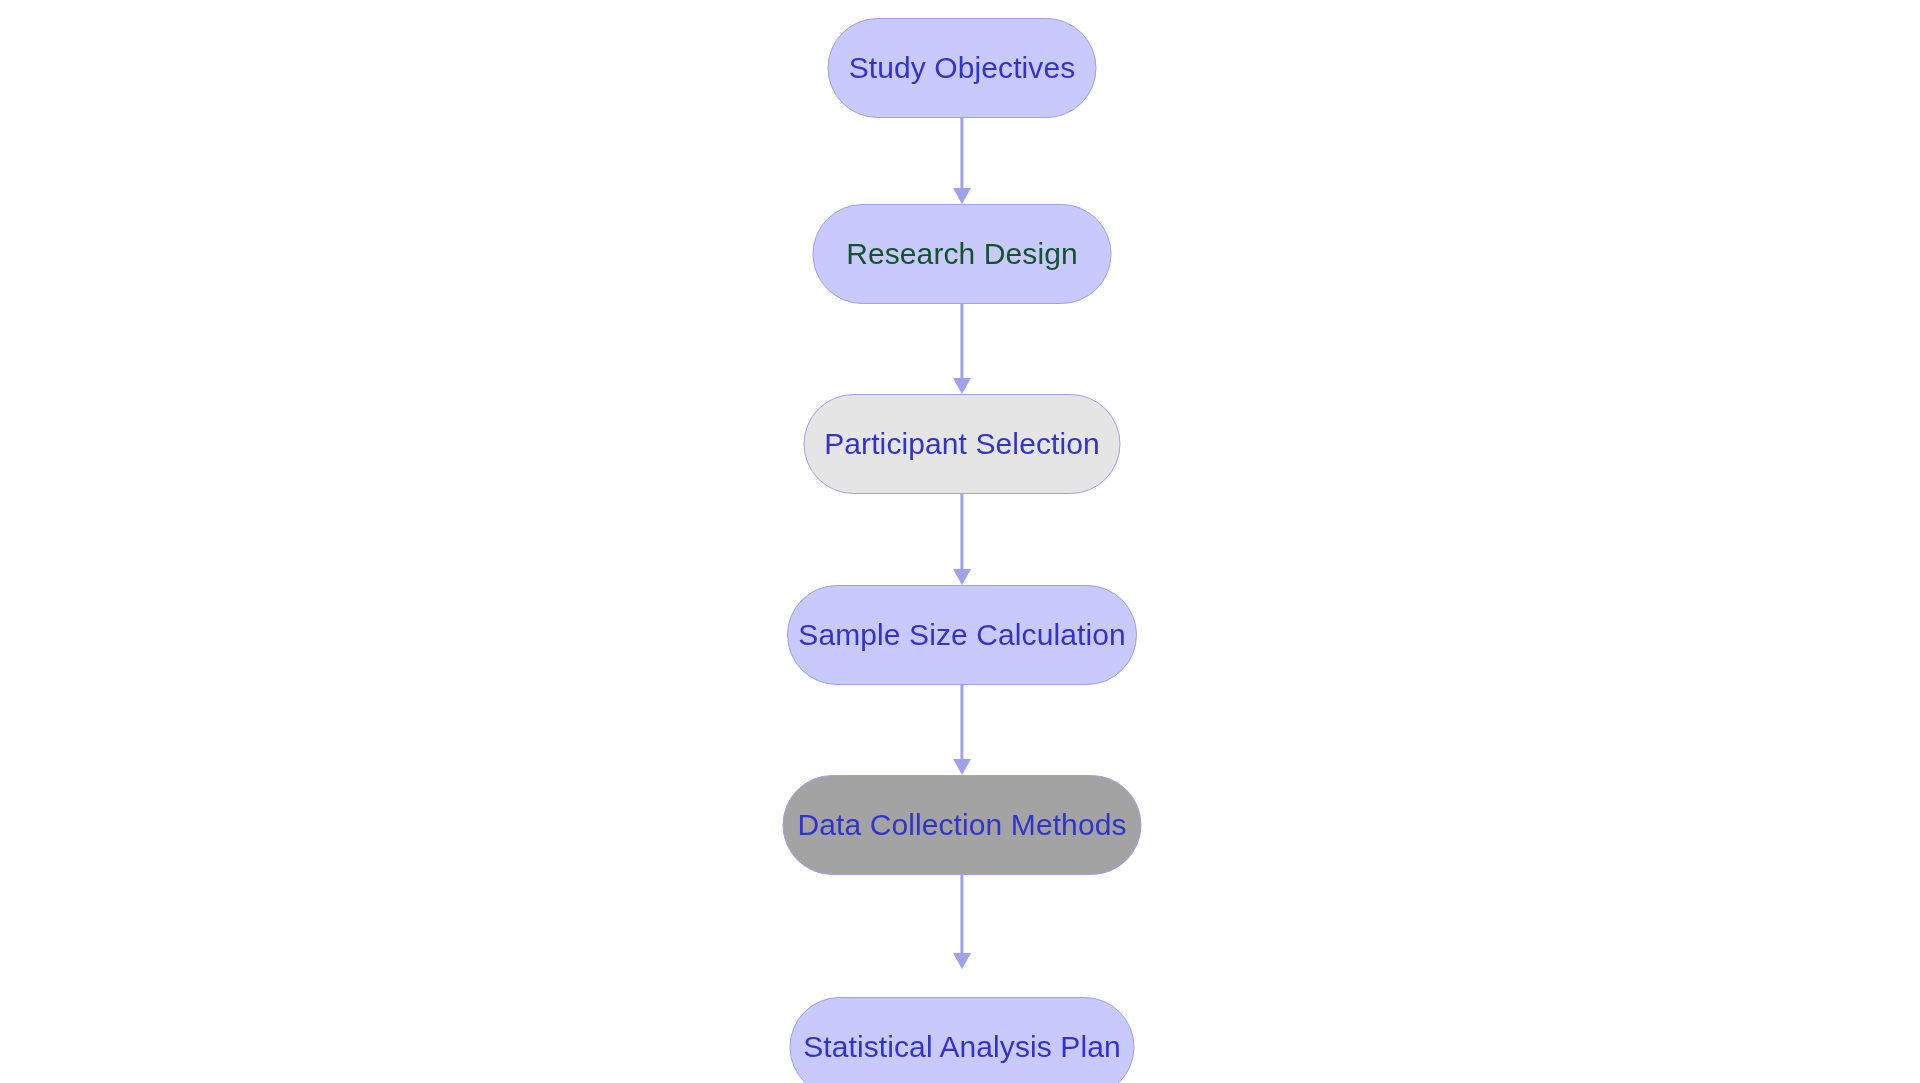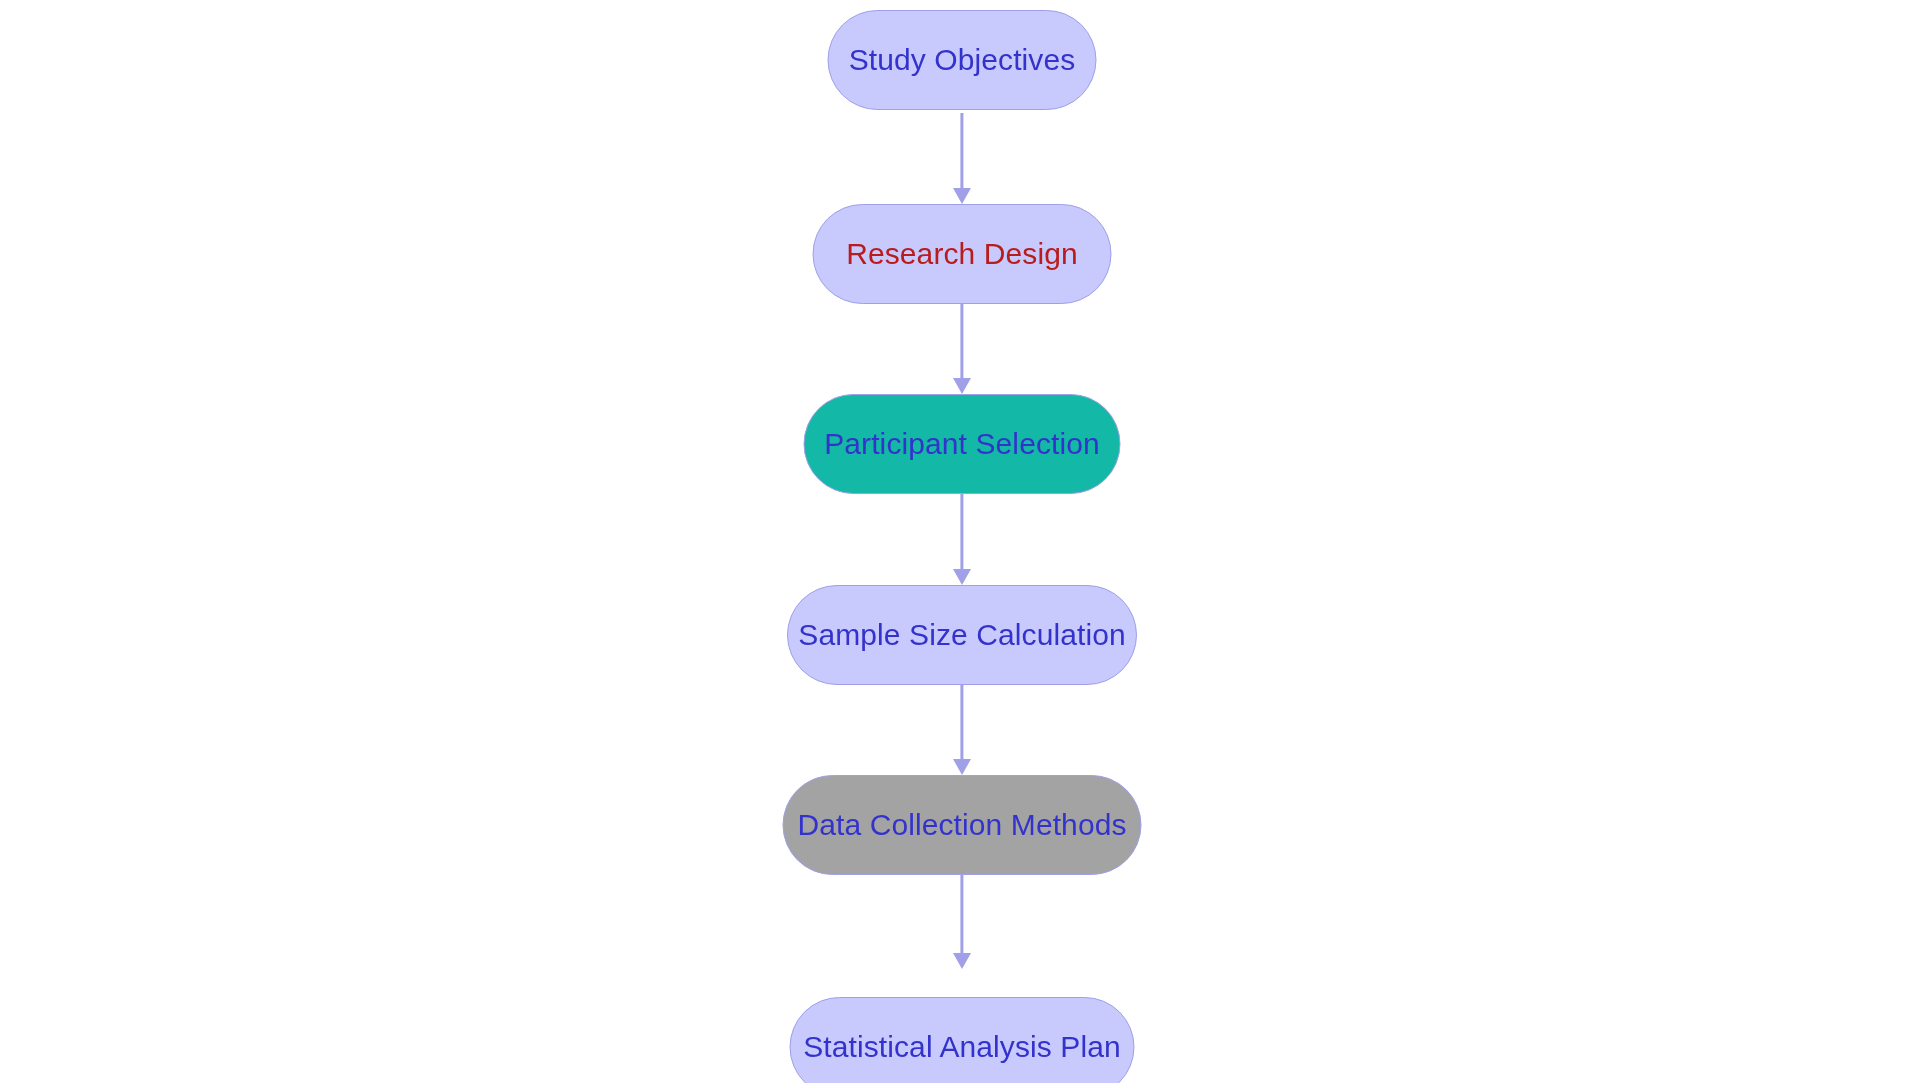--- a/index.html
+++ b/index.html
@@ -90,27 +90,27 @@
   </div>
   <div class="edge" style="left: 962px; top: 685px; height: 90px;">
     <div class="edge-line" style="height: 75px; background: rgb(159, 160, 232);"></div>
     <div class="edge-arrow" style="border-top-color: rgb(159, 160, 232);"></div>
   </div>
   <div class="edge" style="left: 962px; top: 875px; height: 94px;">
     <div class="edge-line" style="height: 79px; background: rgb(159, 160, 232);"></div>
     <div class="edge-arrow" style="border-top-color: rgb(159, 160, 232);"></div>
   </div>
 
-  <div class="node" style="left: 962px; top: 10px; width: 269px; height: 100px; border-radius: 50px; background: rgb(200, 201, 253); border-color: rgb(159, 160, 232); color: rgb(51, 51, 204);">
+  <div class="node" style="left: 962px; top: 18px; width: 269px; height: 100px; border-radius: 50px; background: rgb(200, 201, 253); border-color: rgb(159, 160, 232); color: rgb(51, 51, 204);">
     <span class="node-label">Study Objectives</span>
   </div>
-  <div class="node" style="left: 962px; top: 204px; width: 299px; height: 100px; border-radius: 50px; background: rgb(200, 201, 253); border-color: rgb(159, 160, 232); color: #b91c1c;">
+  <div class="node" style="left: 962px; top: 204px; width: 299px; height: 100px; border-radius: 50px; background: rgb(200, 201, 253); border-color: rgb(159, 160, 232); color: #14532d;">
     <span class="node-label">Research Design</span>
   </div>
-  <div class="node" style="left: 962px; top: 394px; width: 317px; height: 100px; border-radius: 50px; background: #14b8a6; border-color: rgb(159, 160, 232); color: rgb(51, 51, 204);">
+  <div class="node" style="left: 962px; top: 394px; width: 317px; height: 100px; border-radius: 50px; background: #e5e5e5; border-color: rgb(159, 160, 232); color: rgb(51, 51, 204);">
     <span class="node-label">Participant Selection</span>
   </div>
   <div class="node" style="left: 962px; top: 585px; width: 350px; height: 100px; border-radius: 50px; background: rgb(200, 201, 253); border-color: rgb(159, 160, 232); color: rgb(51, 51, 204);">
     <span class="node-label">Sample Size Calculation</span>
   </div>
   <div class="node" style="left: 962px; top: 775px; width: 359px; height: 100px; border-radius: 50px; background: #a3a3a3; border-color: rgb(159, 160, 232); color: rgb(51, 51, 204);">
     <span class="node-label">Data Collection Methods</span>
   </div>
   <div class="node" style="left: 962px; top: 969px; width: 345px; height: 100px; border-radius: 50px; background: rgb(200, 201, 253); border-color: rgb(159, 160, 232); color: rgb(51, 51, 204); margin-top: 28px;">
     <span class="node-label">Statistical Analysis Plan</span>

